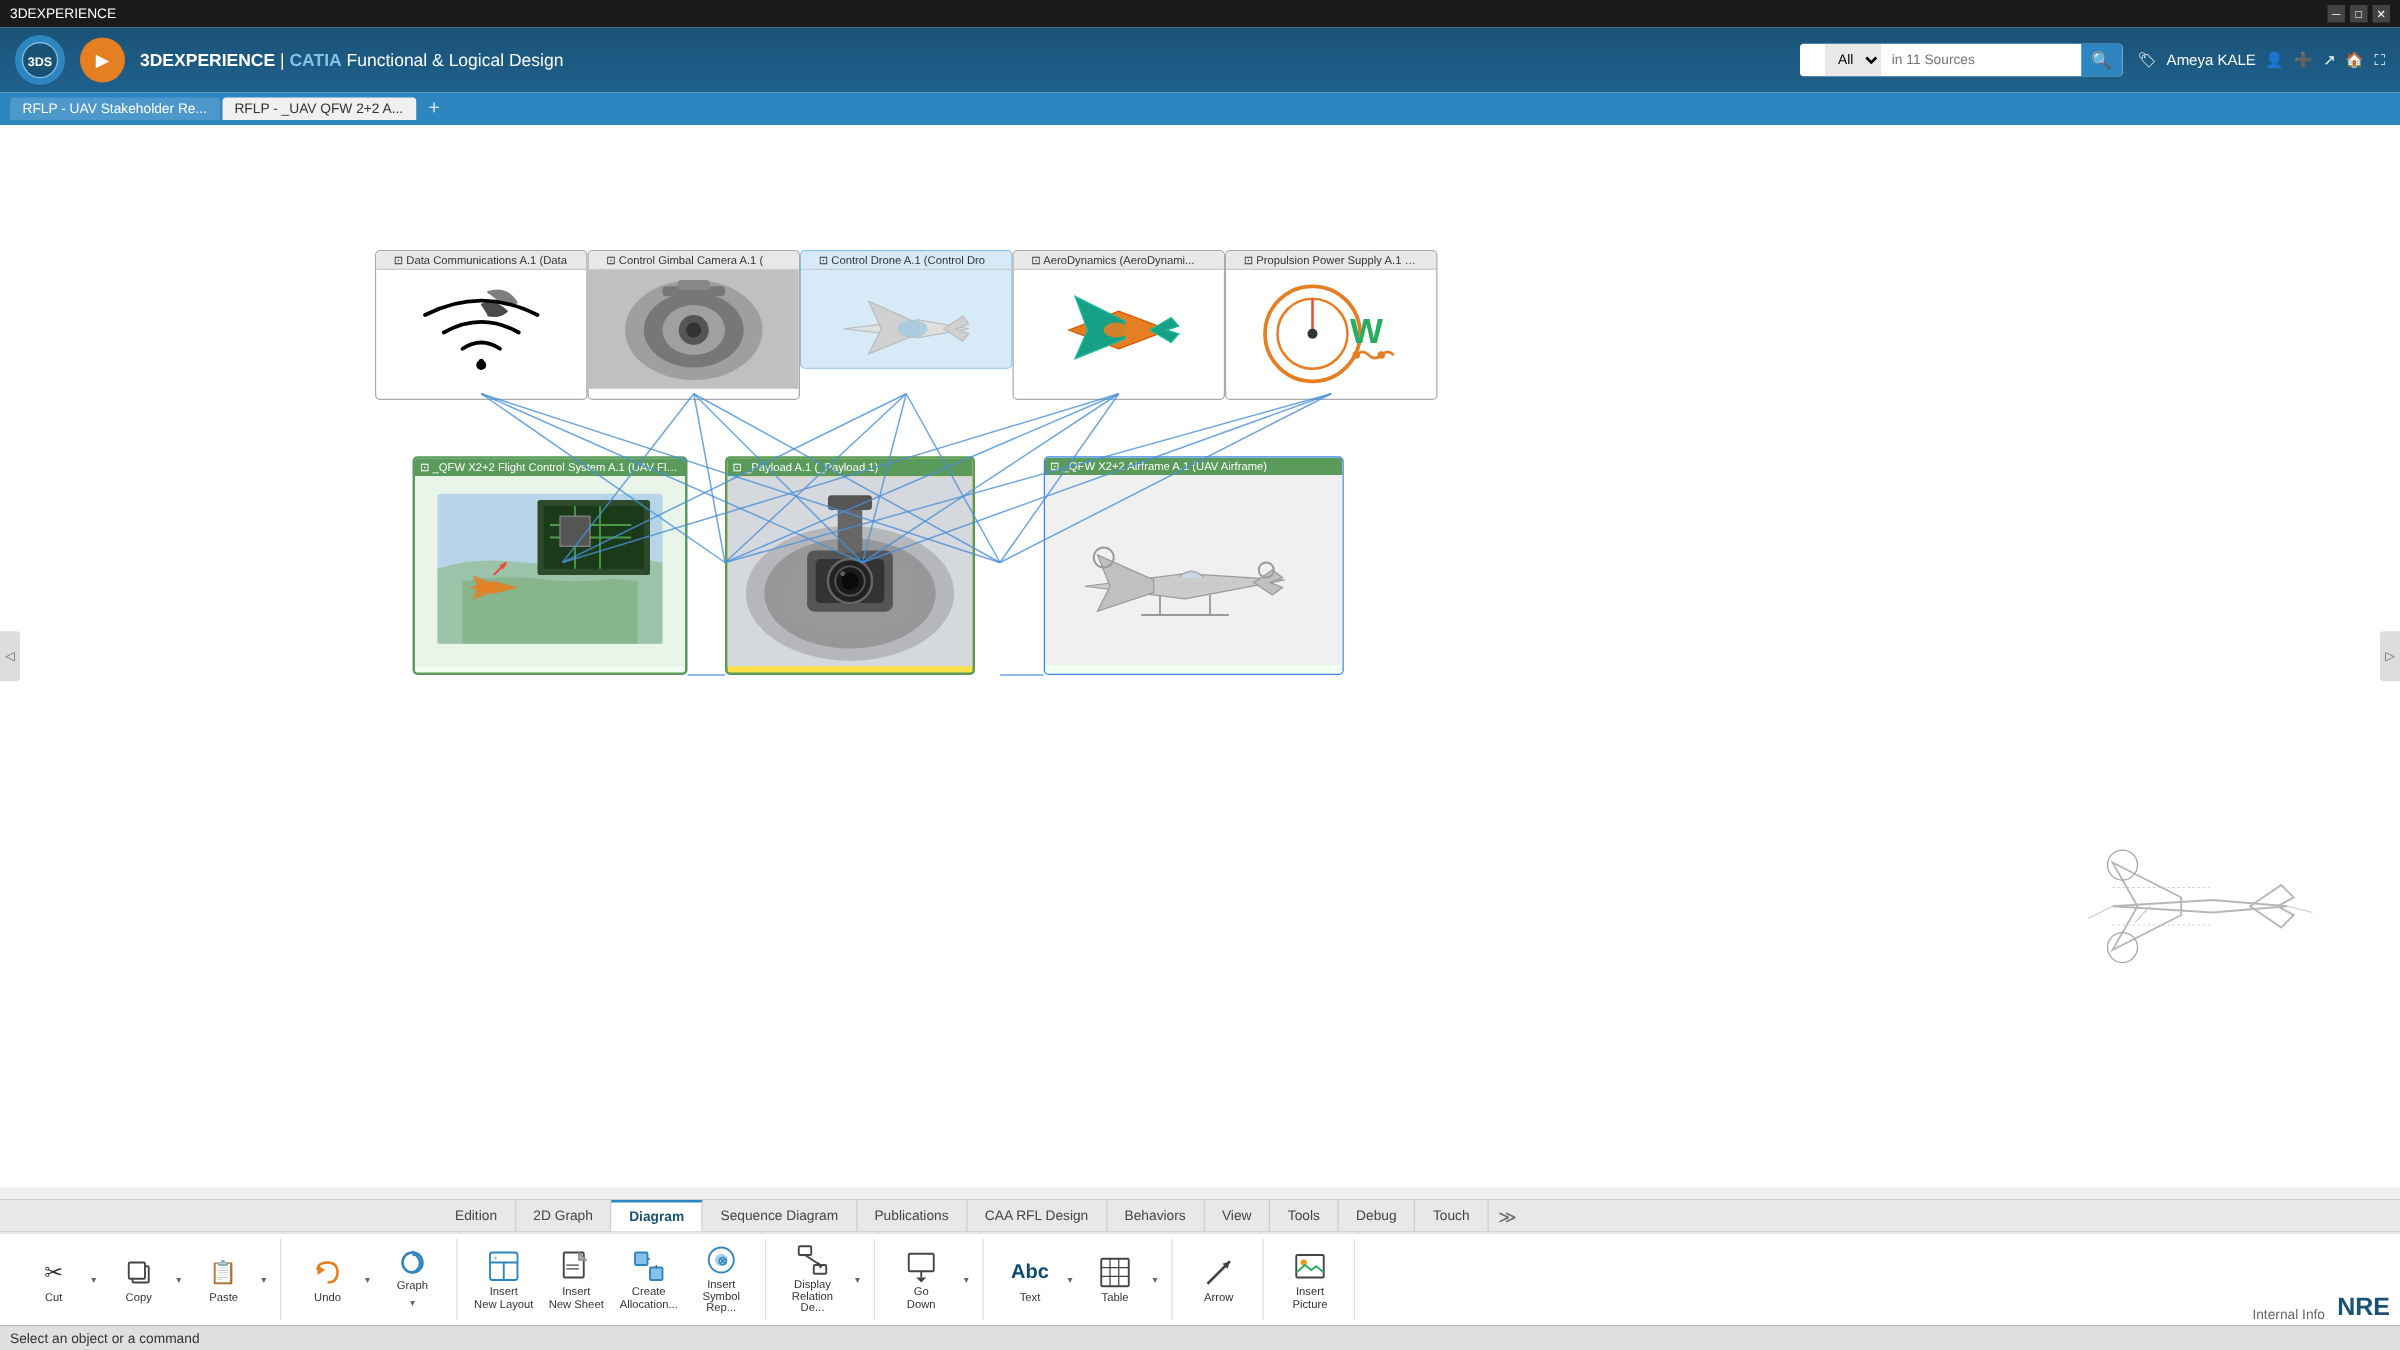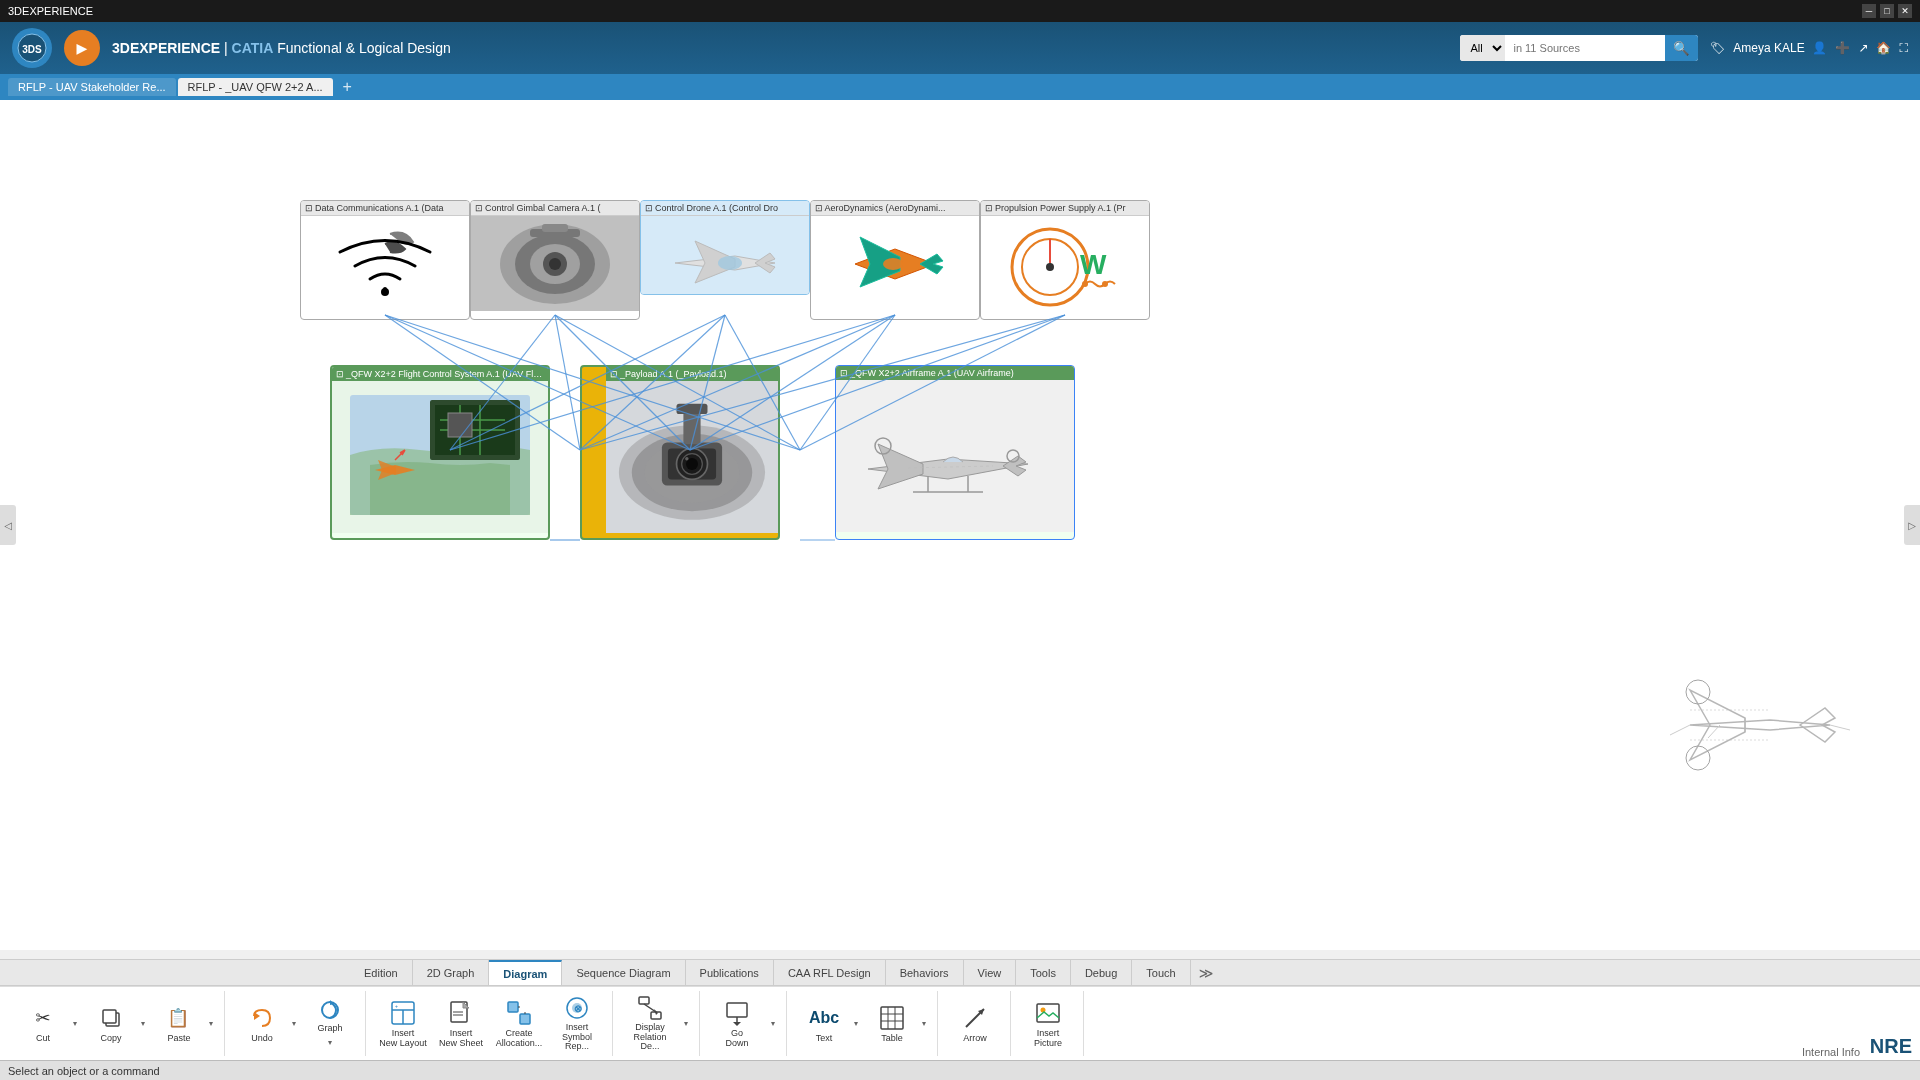--- a/index.html
+++ b/index.html
@@ -63,20 +63,21 @@
     #header .app-title span.brand { font-weight: bold; }
     #header .app-title span.app { color: #85c1e9; font-weight: bold; }
     #header .search-bar {
       margin-left: auto;
       display: flex;
       align-items: center;
       background: white;
       border-radius: 3px;
       overflow: hidden;
       height: 26px;
+      padding-left: 20px;
     }
     #header .search-bar select {
       border: none; outline: none; padding: 0 6px;
       font-size: 11px; background: #e8e8e8; height: 100%;
     }
     #header .search-bar input {
       border: none; outline: none; padding: 0 8px;
       font-size: 11px; width: 160px; height: 100%;
     }
     #header .search-bar button {
@@ -148,21 +149,21 @@
     .diagram-node {
       position: absolute;
       border: 1px solid #aaa;
       background: white;
       border-radius: 4px;
       overflow: hidden;
       cursor: pointer;
     }
     .diagram-node .node-header {
       background: #e8e8e8;
-      padding: 2px 4px;
+      padding: 2px 14px;
       font-size: 9px;
       color: #333;
       white-space: nowrap;
       overflow: hidden;
       text-overflow: ellipsis;
       border-bottom: 1px solid #ccc;
     }
     .diagram-node .node-body {
       display: flex;
       align-items: center;
@@ -173,21 +174,21 @@
     
     .node-top { top: 100px; }
     .node-data-comm { left: 300px; width: 170px; height: 120px; }
     .node-gimbal { left: 470px; width: 170px; height: 120px; }
     .node-drone { left: 640px; width: 170px; height: 95px; background: #eaf3fb; border: 1px solid #85c1e9; }
     .node-aero { left: 810px; width: 170px; height: 120px; }
     .node-propulsion { left: 980px; width: 170px; height: 120px; }
 
     
     .node-flight { left: 330px; width: 220px; height: 175px; background: #f0fff0; border: 2px solid #5a9a5a; }
-    .node-payload { left: 580px; width: 200px; height: 175px; background: #eab308; border: 2px solid #5a9a5a; padding-left: 24px; }
+    .node-payload { left: 580px; width: 200px; height: 175px; background: #fde047; border: 2px solid #5a9a5a; }
     .node-airframe { left: 835px; width: 240px; height: 175px; background: #f0fff0; border: 1px solid #3b82f6; }
 
     .node-bottom { top: 265px; }
 
     
     #uav-wireframe {
       position: absolute;
       bottom: 150px;
       right: 50px;
       width: 280px;

